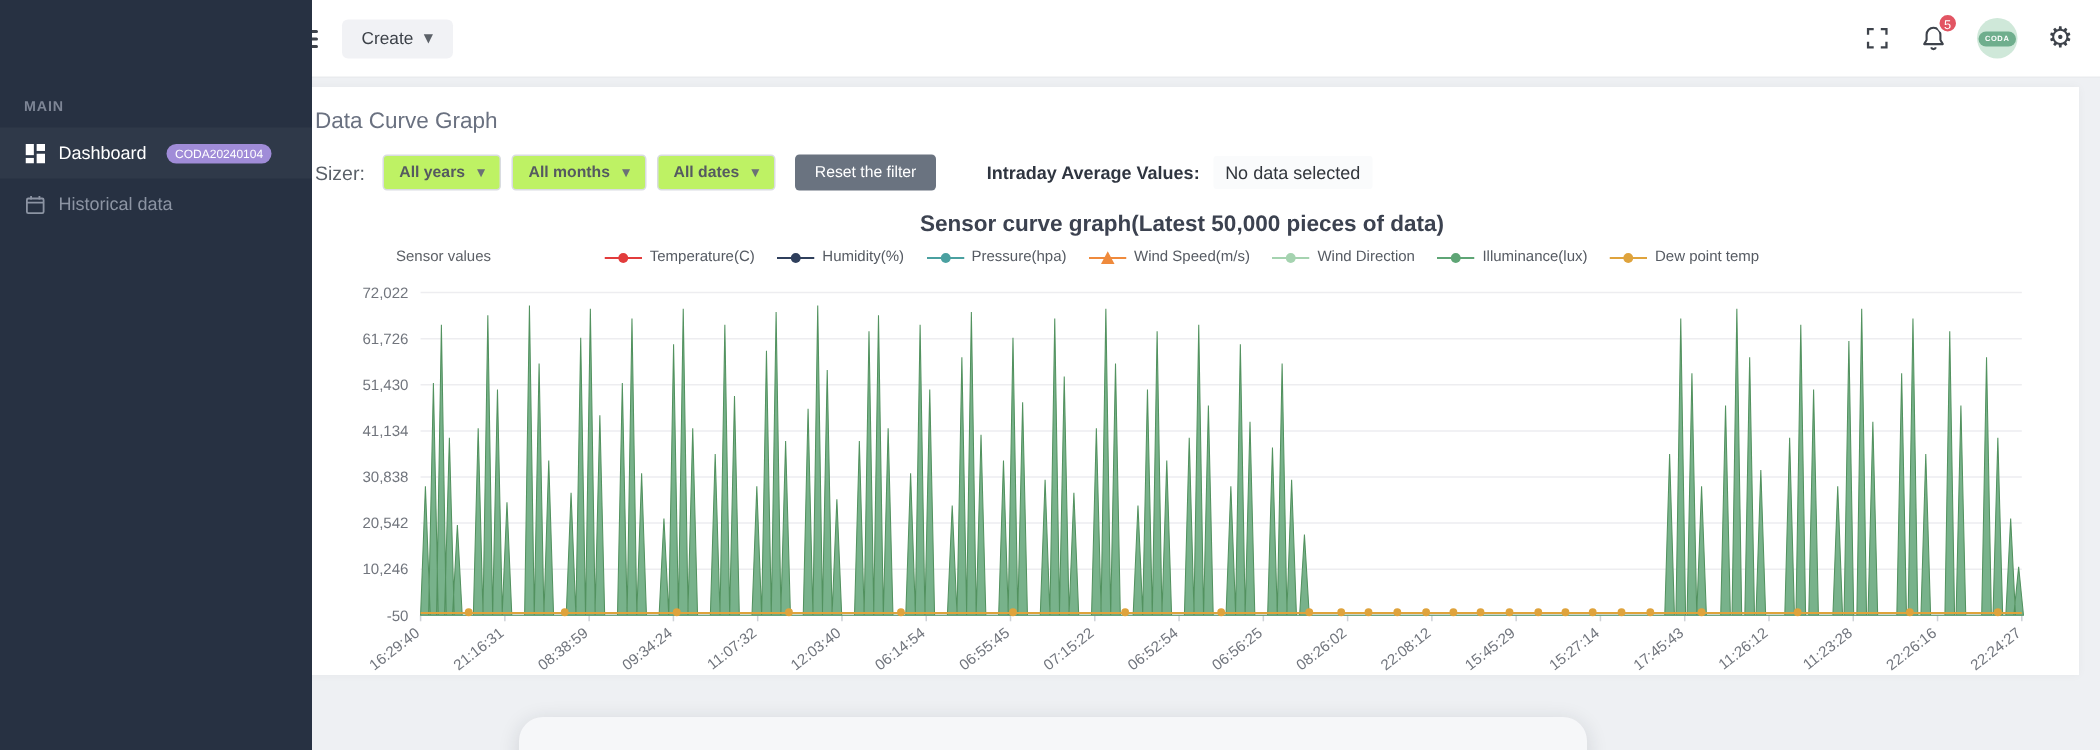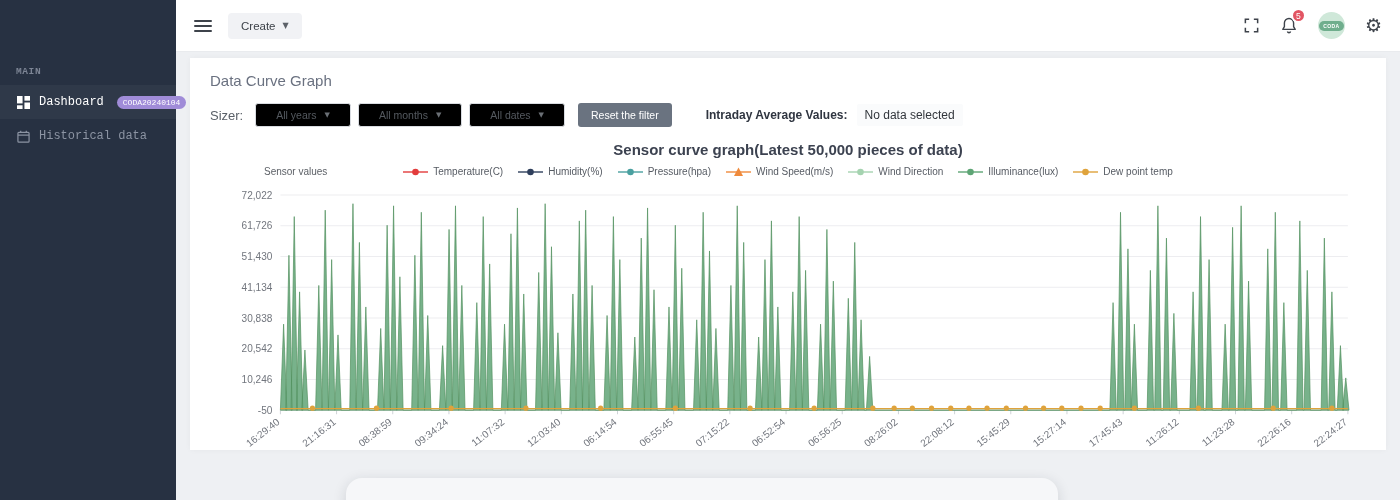--- a/index.html
+++ b/index.html
@@ -1,20 +1,20 @@
 <!DOCTYPE html>
 <html><head>
 <meta charset="utf-8">
 <style>
   * { box-sizing: border-box; margin: 0; padding: 0; }
   html, body { width: 1400px; height: 500px; overflow: hidden; }
   body { font-family: "Liberation Sans", sans-serif; background: #eef0f3; position: relative; }
 
   
-  .sidebar { position: absolute; left: 0; top: 0; width: 176px; height: 500px; background: #273142; color: #8c94a3; z-index: 5; font-family: Liberation Mono, monospace; }
+  .sidebar { position: absolute; left: 0; top: 0; width: 208px; height: 500px; background: #273142; color: #8c94a3; z-index: 5; }
   .side-section { font-size: 9.5px; letter-spacing: .6px; color: #7d8595; margin: 66px 0 8px 16px; font-weight: bold; }
   .side-item { display: flex; align-items: center; gap: 9px; padding: 10px 14px 10px 16px; font-size: 12px; color: #8c94a3; cursor: pointer; position: relative; }
   .side-item.active { color: #ffffff; background: rgba(255,255,255,0.04); }
   .side-item .ico { width: 14px; height: 14px; flex: 0 0 14px; display: inline-flex; align-items: center; justify-content: center; }
   .side-badge { background: #a08cd8; color: #fff; font-size: 8px; padding: 2px 6px; border-radius: 8px; margin-left: 4px; white-space: nowrap; }
   .side-chevron { margin-left: auto; font-size: 12px; color: #8c94a3; }
 
   
   .topbar { position: absolute; left: 176px; top: 0; right: 0; height: 52px; background: #fff; border-bottom: 1px solid #e9ebee; display: flex; align-items: center; padding: 0 18px; z-index: 4; }
   .hamburger { width: 18px; display: flex; flex-direction: column; gap: 3px; cursor: pointer; margin-right: 16px; }
@@ -31,21 +31,21 @@
   
   .main { position: absolute; left: 176px; top: 52px; right: 0; bottom: 0; background: #eef0f3; }
   .content-card { position: absolute; top: 6px; left: 14px; right: 14px; height: 392px; background: #fff; border-radius: 0; box-shadow: 0 0 6px rgba(0,0,0,0.04); padding: 14px 20px 0 20px; overflow: hidden; }
 
   .title-row { display: flex; align-items: flex-start; justify-content: space-between; }
   .page-title { font-size: 15px; color: #6a7180; font-weight: normal; }
   .download-btn { background: #7b68c4; color: #fff; border: none; border-radius: 3px; font-size: 10.5px; padding: 6px 10px; cursor: pointer; font-family: "Liberation Sans", sans-serif; }
 
   .filter-row { display: flex; align-items: center; margin-top: 14px; }
   .sizer-label { font-size: 13px; color: #5a6068; margin-right: 12px; }
-  .select-box { display: inline-flex; align-items: center; gap: 8px; border: 1px solid #d9dce1; border-radius: 3px; padding: 5px 20px; font-size: 10.5px; color: #555a60; background: #000000; margin-right: 7px; cursor: pointer; }
+  .select-box { display: inline-flex; align-items: center; gap: 8px; border: 1px solid #d9dce1; border-radius: 3px; padding: 5px 10px; font-size: 10.5px; color: #555a60; background: #bef264; margin-right: 7px; cursor: pointer; font-weight: bold; }
   .select-box .caret { font-size: 7px; color: #6b7076; font-family: "DejaVu Sans", sans-serif; }
   .reset-btn { background: #6a7380; color: #fff; border: none; border-radius: 3px; font-size: 10.5px; padding: 6px 13px; margin-left: 6px; cursor: pointer; font-family: "Liberation Sans", sans-serif; }
   .avg-label { margin-left: 34px; font-size: 12px; font-weight: bold; color: #2f3540; text-align: right; }
   .avg-value { margin-left: 9px; font-size: 12px; color: #32363c; background: #fafbfc; padding: 4px 8px; border-radius: 2px; }
 
   .chart-block { margin-top: 14px; }
   .chart-title { text-align: center; font-size: 15px; font-weight: bold; color: #3c4250; }
   .legend-row { position: relative; display: flex; justify-content: center; align-items: center; gap: 15px; margin-top: 6px; height: 15px; }
   .legend-item { display: inline-flex; align-items: center; gap: 5px; font-size: 10px; color: #565b63; cursor: pointer; }
   .sensor-values-label { position: absolute; left: 54px; top: 2px; font-size: 10px; color: #5d6167; }

